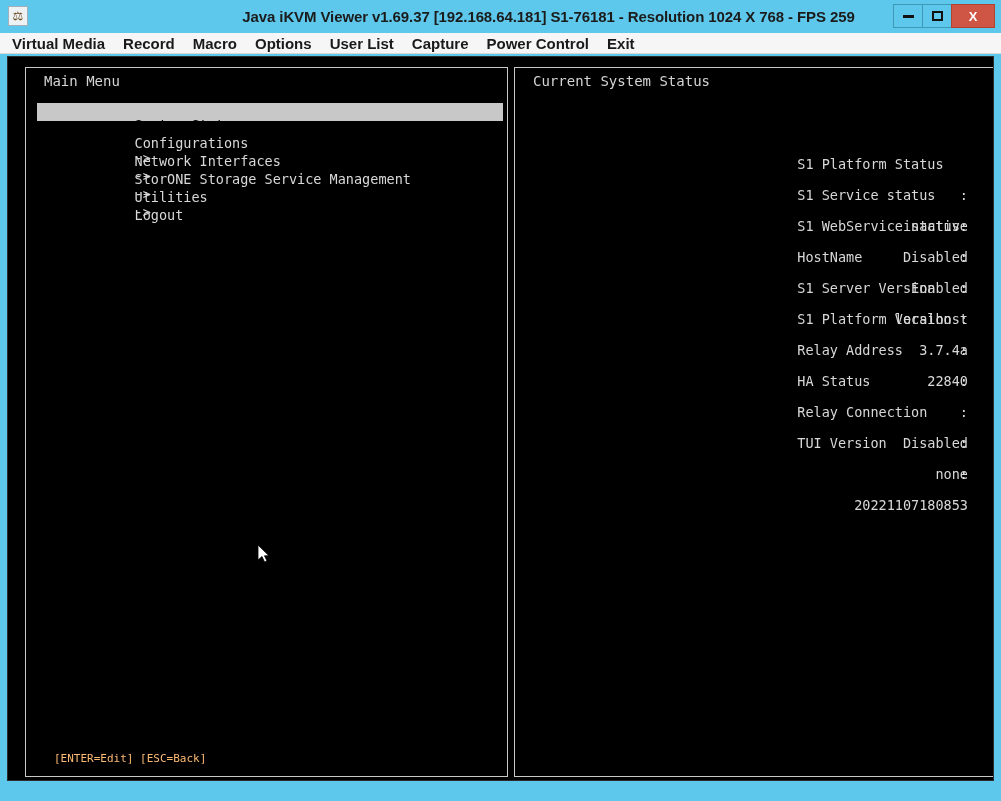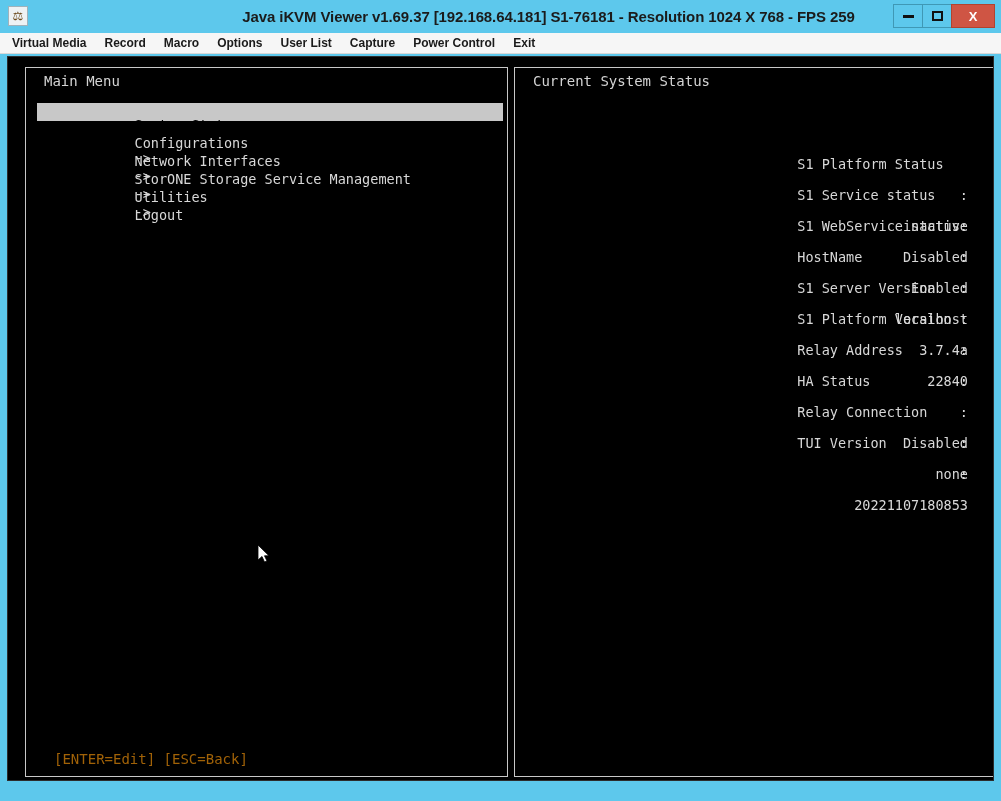--- a/index.html
+++ b/index.html
@@ -111,21 +111,21 @@
     width: 1001px;
     height: 21px;
     background: #f6f6f6;
     border-bottom: 1px solid #d8d8d8;
     display: flex;
     align-items: center;
     padding-left: 12px;
     box-sizing: border-box;
   }
   .menuitem {
-    font-size: 12px;
+    font-size: 15px;
     font-weight: bold;
     color: #1a1a1a;
     margin-right: 18px;
     white-space: nowrap;
     cursor: default;
   }
 
   
   .console-outer {
     position: absolute;
@@ -228,23 +228,23 @@
   }
   .status-row .k { display: inline-block; }
   .status-row .sep { display: inline-block; }
   .status-row .v { display: inline-block; }
 
   
   .footer-hint {
     position: absolute;
     left: 28px;
     bottom: 9px;
-    font-size: 14px;
+    font-size: 11px;
     line-height: 16px;
-    color: #a16207;
+    color: #fdba74;
     white-space: pre;
     font-family: "DejaVu Sans Mono", "Liberation Mono", monospace;
   }
 
   
   .cursor {
     position: absolute;
     left: 250px;
     top: 488px;
     width: 14px;

